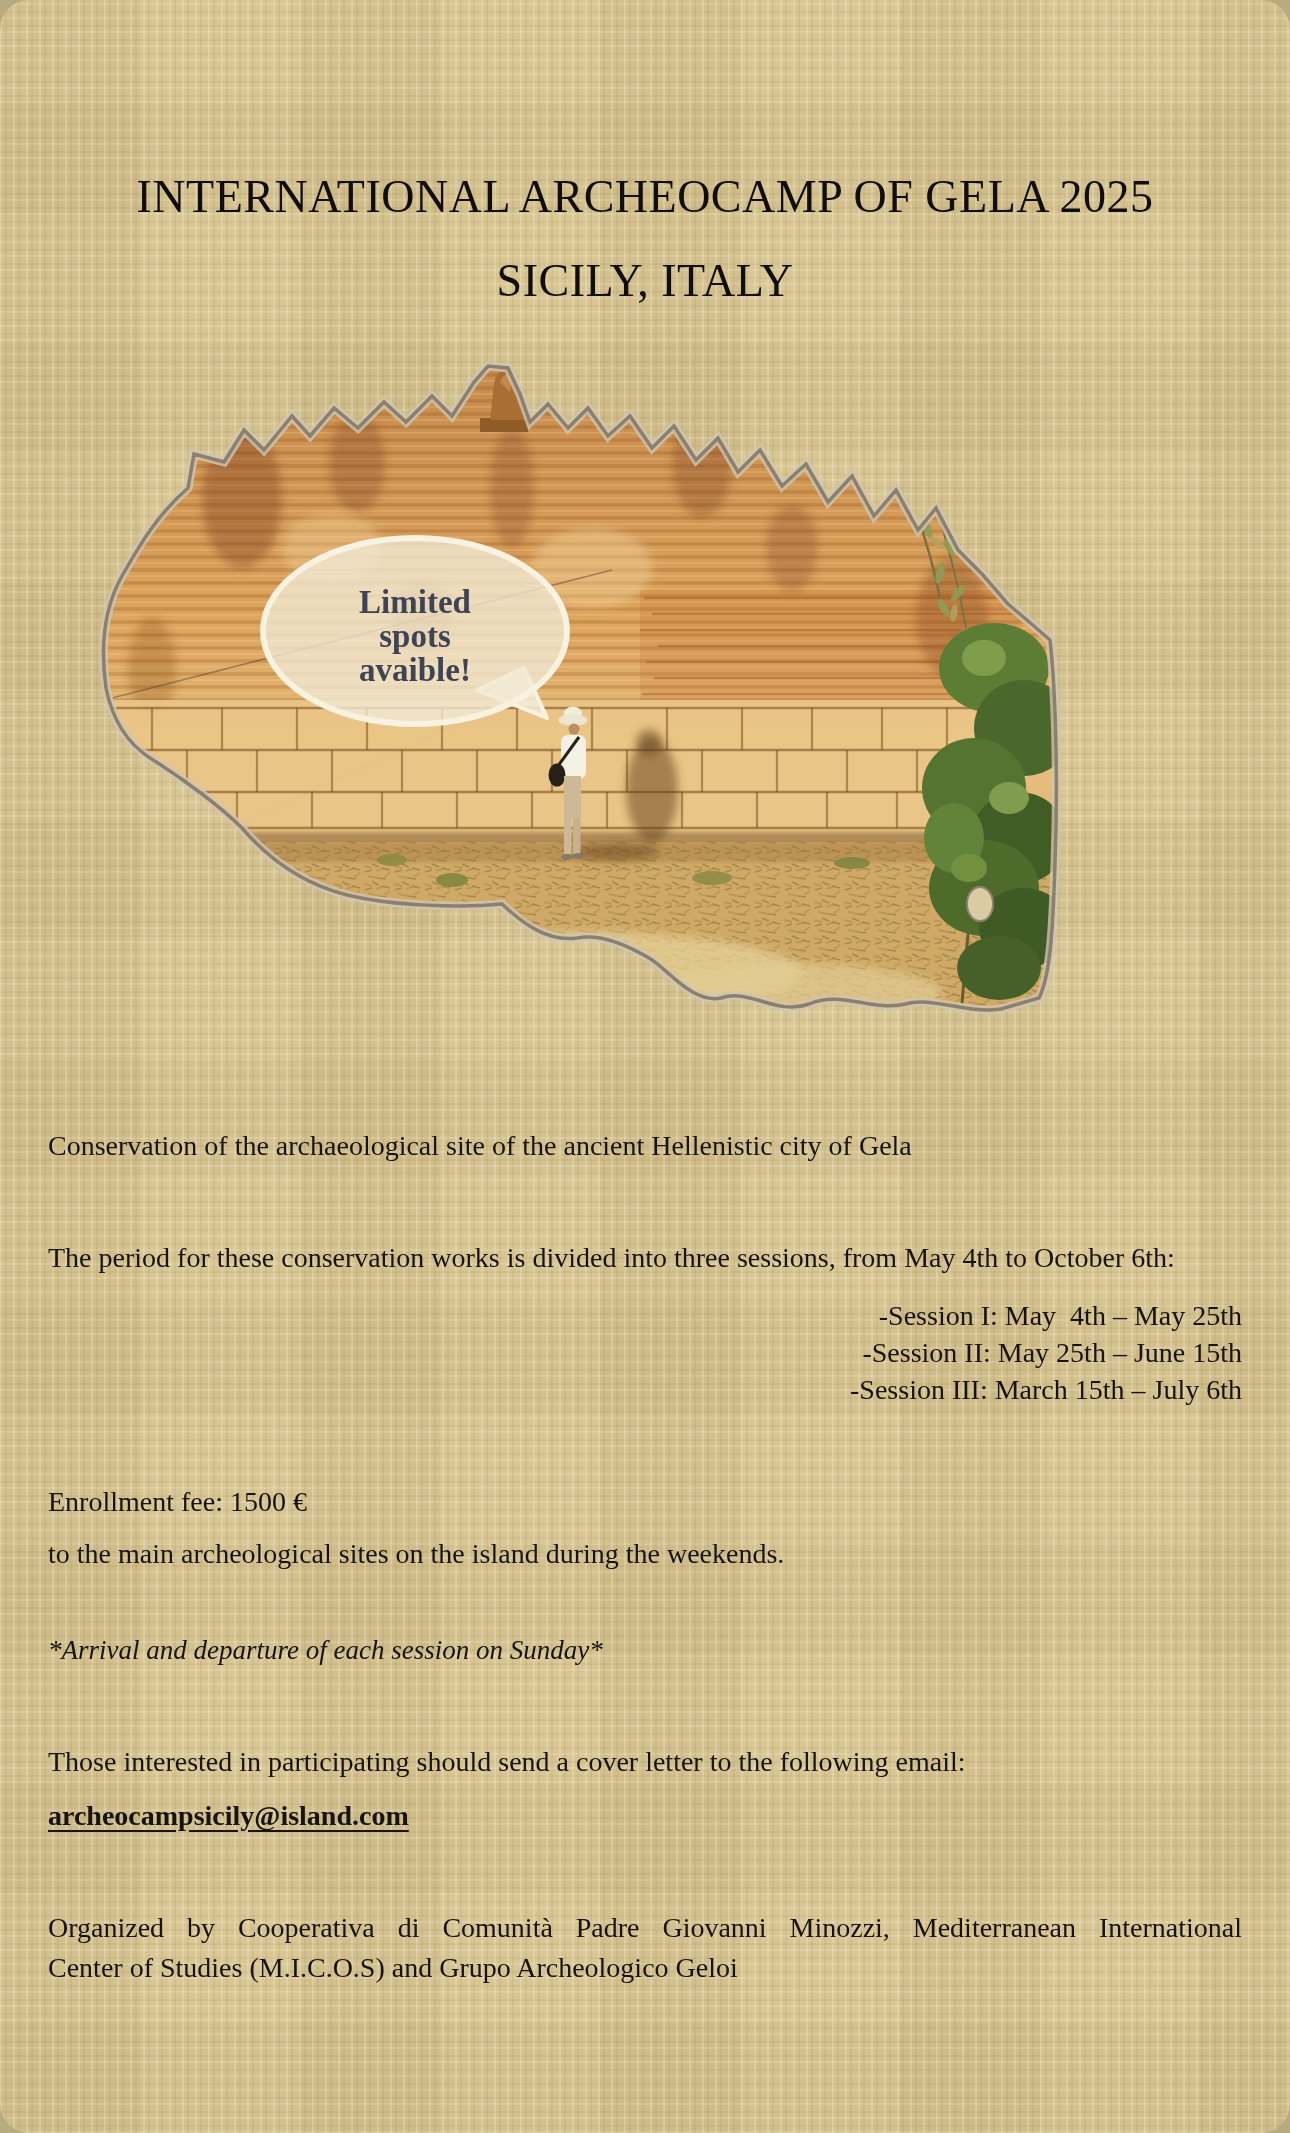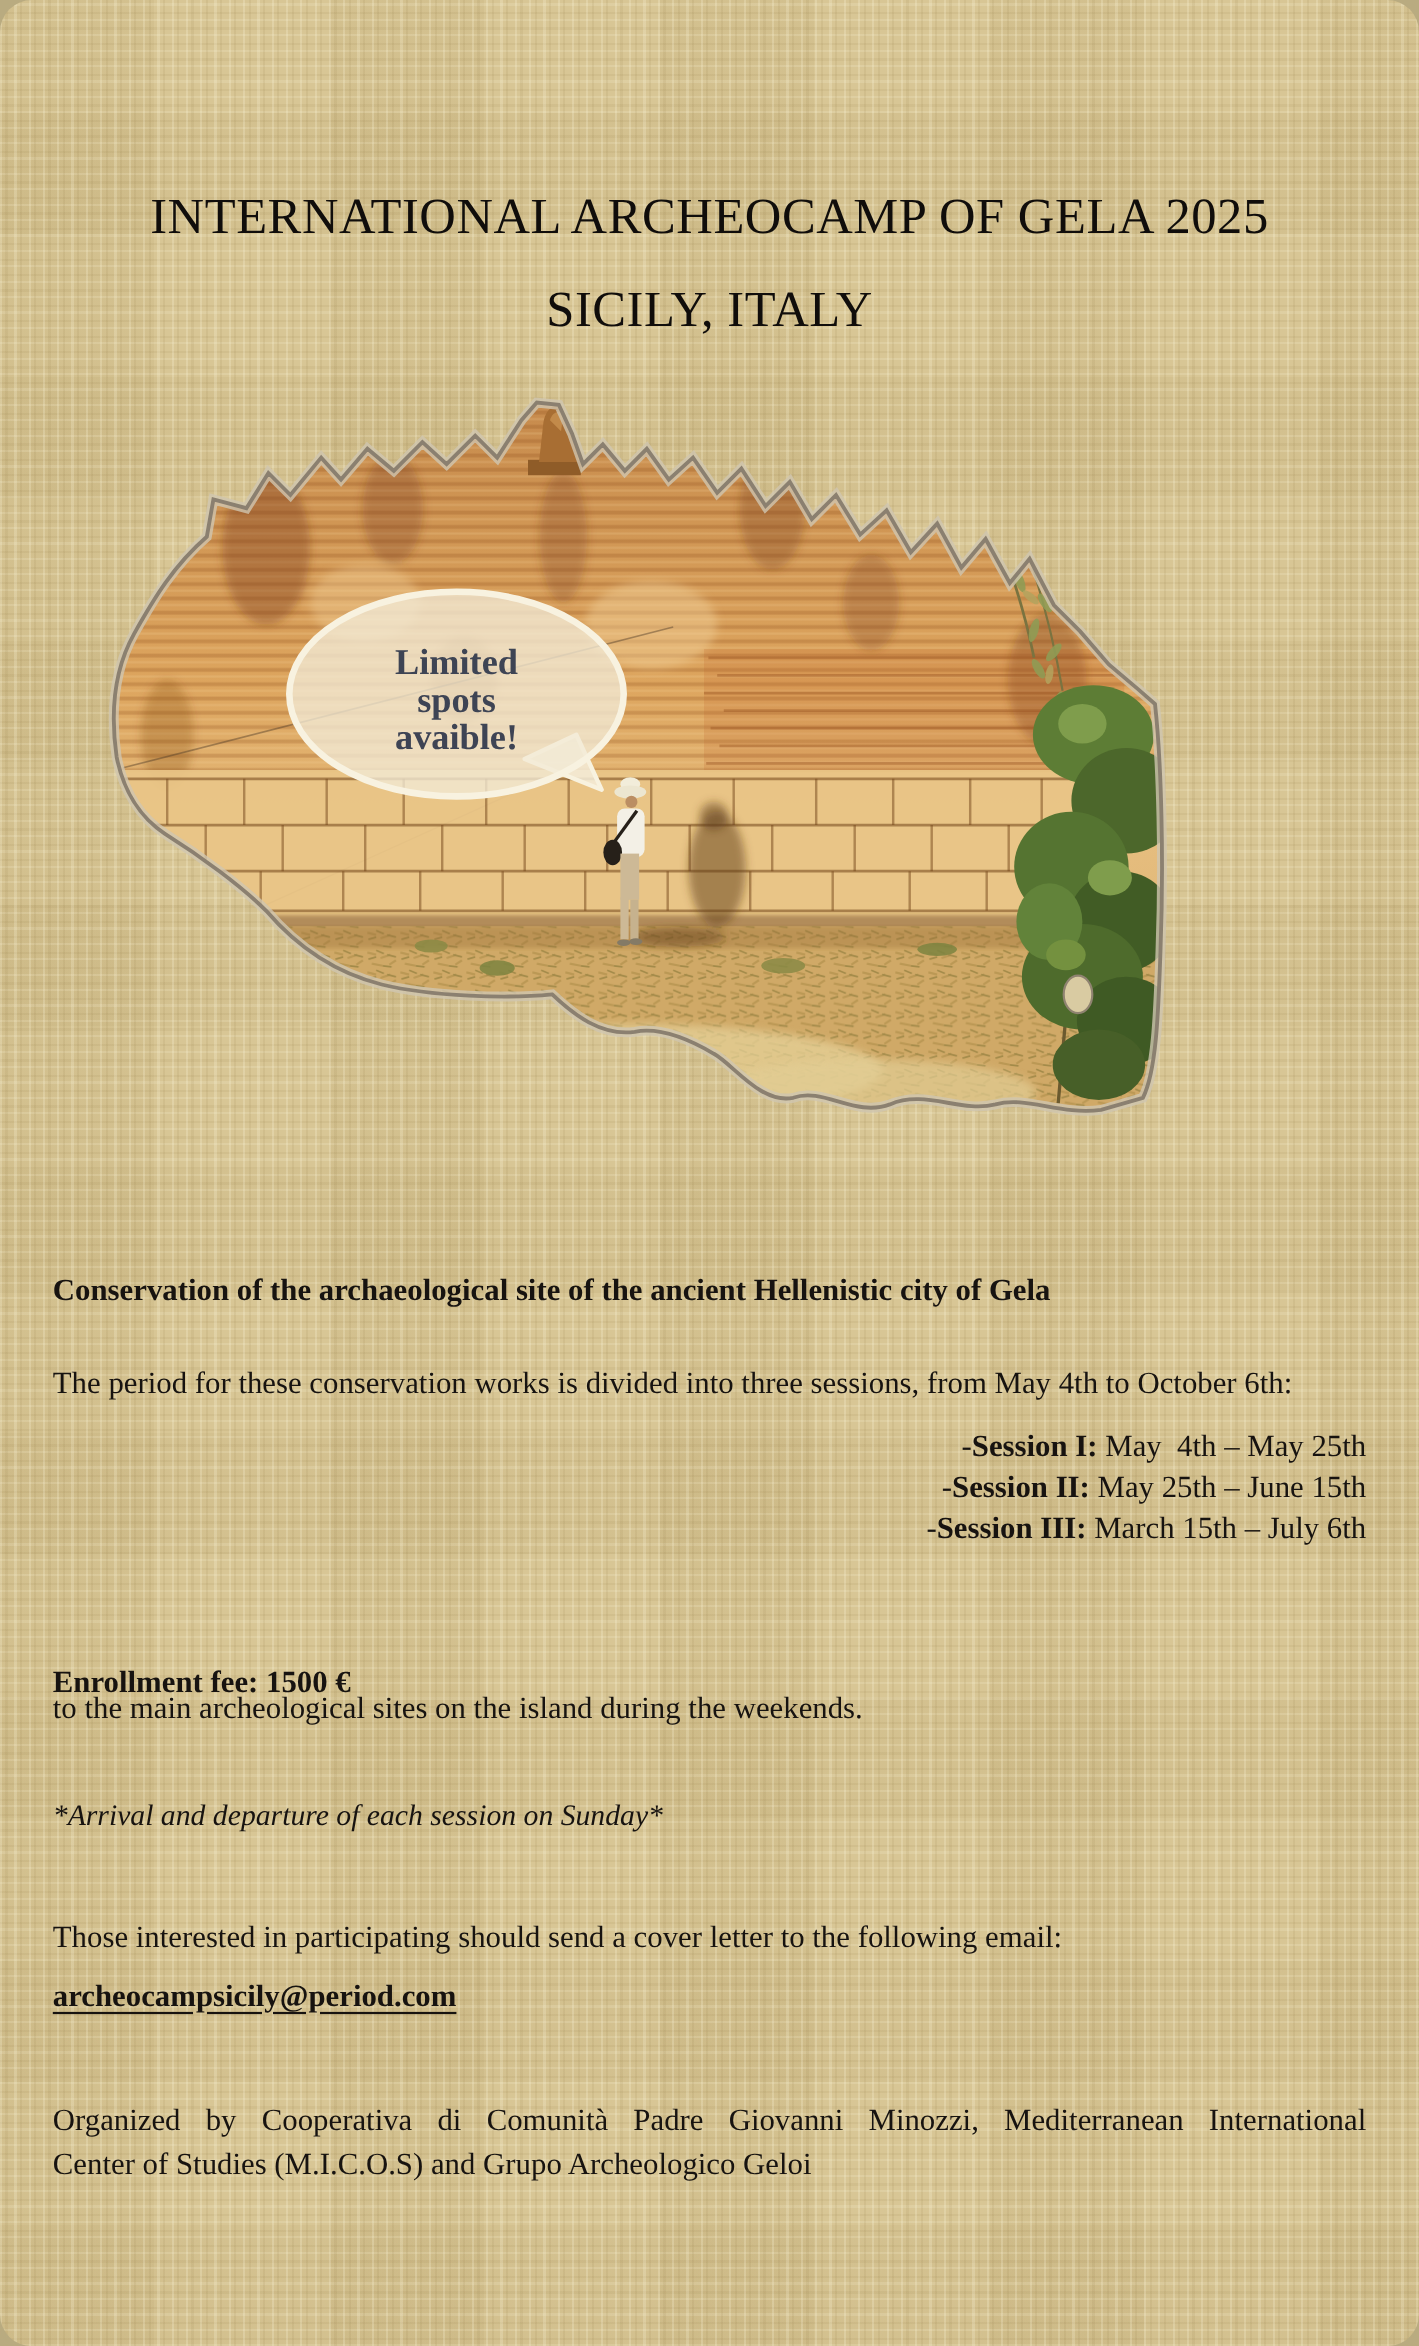--- a/index.html
+++ b/index.html
@@ -25,21 +25,21 @@
   }
   .title.l1{top:170px;}
   .title.l2{top:254px;}
   .photo-wrap{position:absolute;left:92px;top:358px;width:975px;height:660px;margin:0;}
   .photo-wrap svg{display:block;width:100%;height:100%;}
   .bubble-text{
     font-family:"Liberation Serif","DejaVu Serif",serif;
     font-weight:bold;font-size:33px;fill:#3e4454;
   }
   .block{position:absolute;left:48px;width:1194px;font-size:28px;line-height:40px;margin:0;}
-  .bold{font-weight:bold;margin-top:28px;}
+  .bold{font-weight:normal;}
   .italic{font-style:italic;}
   .heading-conservation{top:1126px;}
   .period-intro{top:1238px;}
   .sessions{top:1297px;list-style:none;padding:0;}
   .sessions li{line-height:37px;padding-left:47px;text-align:right;}
   .sessions .dash{display:inline-block;width:50px;}
   .session-dates{white-space:pre-wrap;}
   .fee-heading{top:1482px;}
   .fee-details{top:1534px;}
   .arrival-note{top:1630px;font-size:27px;}
@@ -262,21 +262,21 @@
 
   <p class="block fee-details">
     <span style="display:block">to the main archeological sites on the island during the weekends.</span>
   </p>
 
   <p class="block italic arrival-note">*Arrival and departure of each session on Sunday*</p>
 
   <p class="block contact-intro">Those interested in participating should send a cover letter to the following email:</p>
 
   <p class="block email-row">
-    <a href="#">archeocampsicily@period.com</a>
+    <a href="#">archeocampsicily@island.com</a>
   </p>
 
   <p class="block organizers">
     <span class="jline" style="display:block">Organized by Cooperativa di Comunità Padre Giovanni Minozzi, Mediterranean International</span>
     <span style="display:block">Center of Studies (M.I.C.O.S) and Grupo Archeologico Geloi</span>
   </p>
 
 </div>
 
 </body></html>

